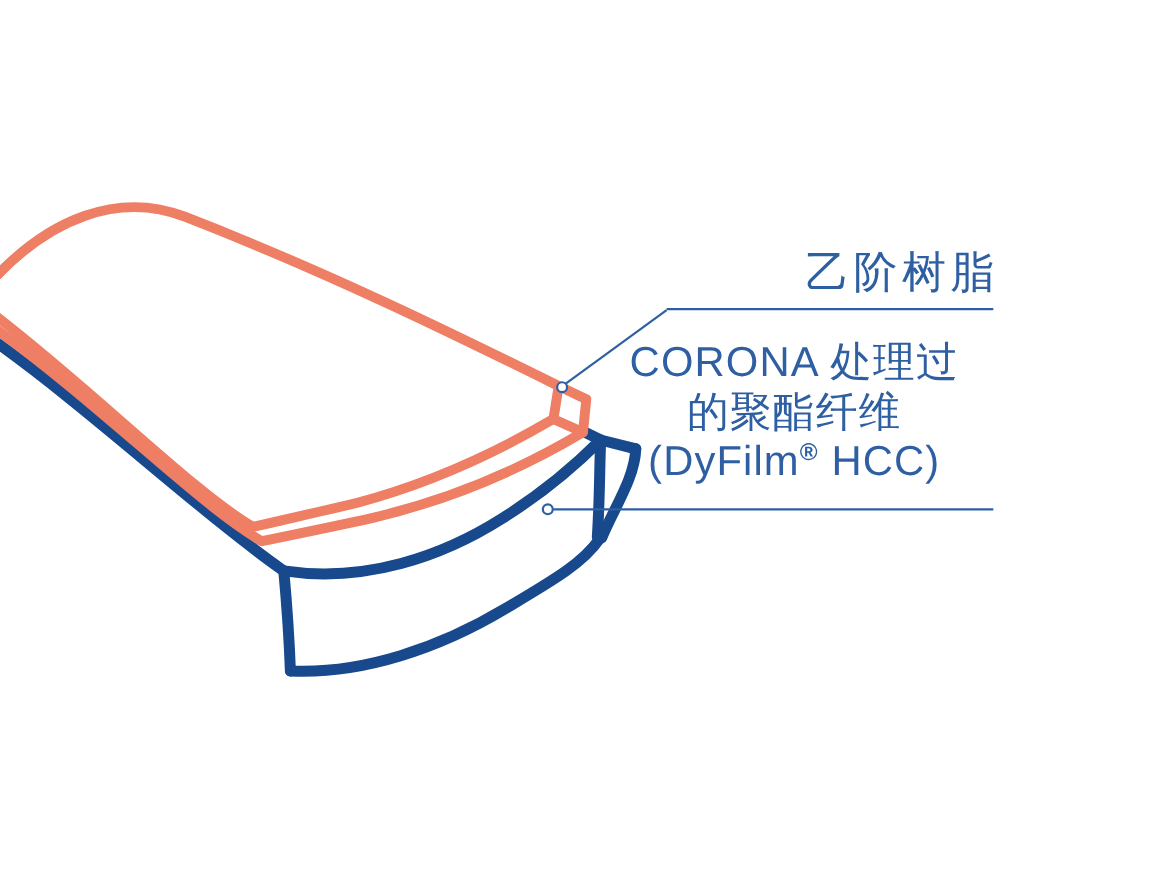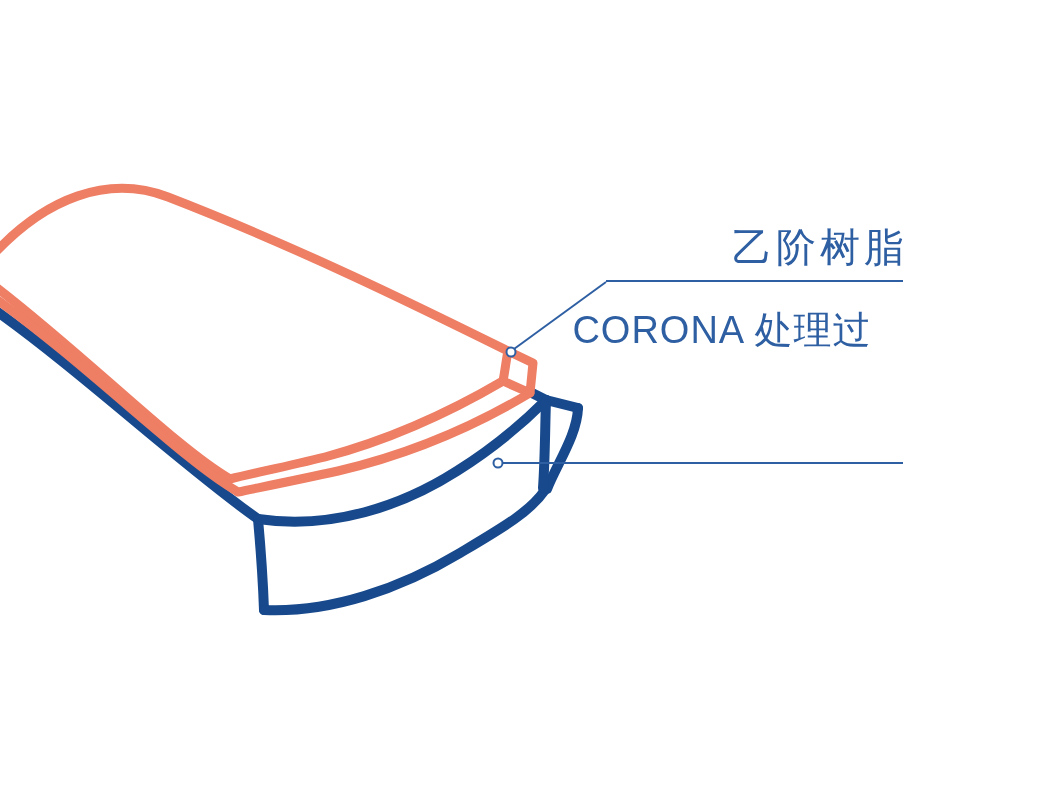--- a/index.html
+++ b/index.html
@@ -106,15 +106,17 @@
       <circle class="leader-dot" cx="511" cy="352" r="4.5"></circle>
       <line class="leader" x1="503" y1="463" x2="903" y2="463"></line>
       <circle class="leader-dot" cx="498" cy="463" r="4.5"></circle>
     </g>
   </svg>
 
   <div class="label label-top">乙阶树脂</div>
 
   <div class="label label-block">
     <div>CORONA 处理过</div>
+    <div>的聚酯纤维</div>
+    <div><span>(DyFilm</span><span class="reg">®</span><span> HCC)</span></div>
   </div>
 
 </div>
 
 </body></html>

